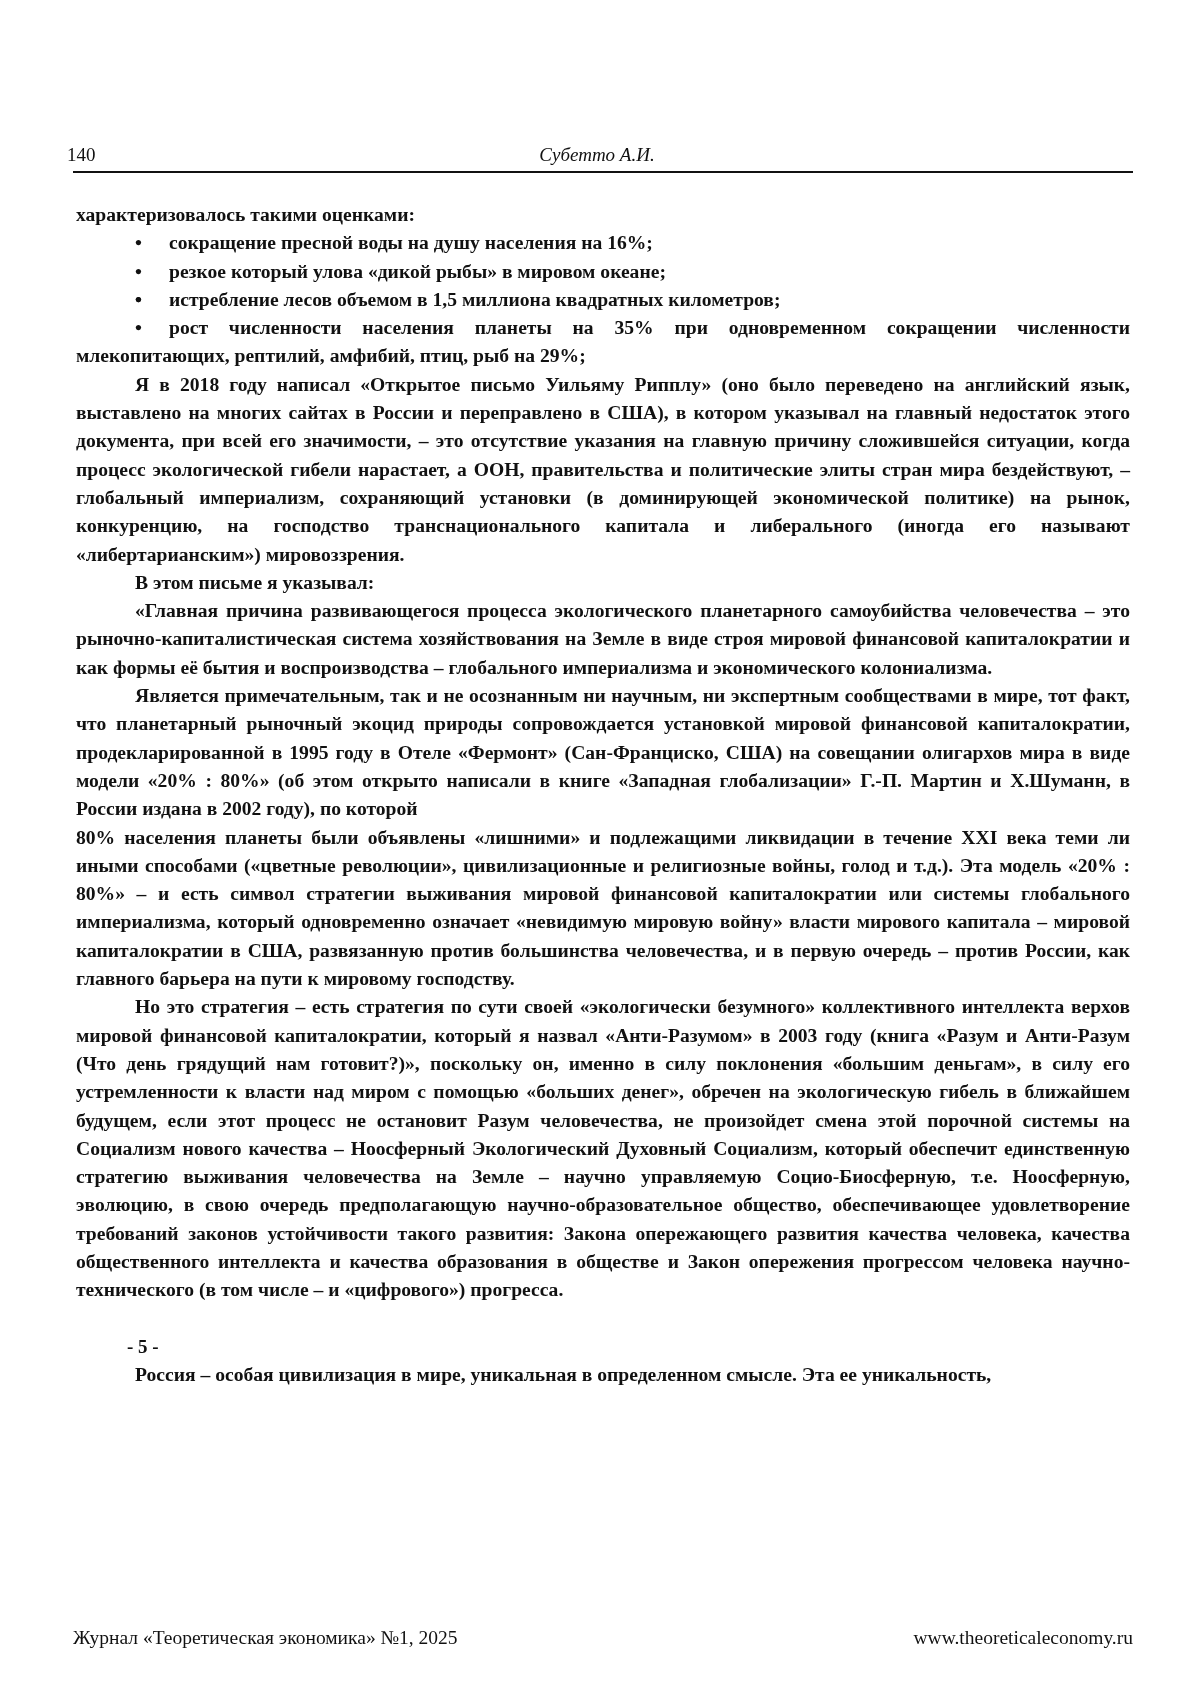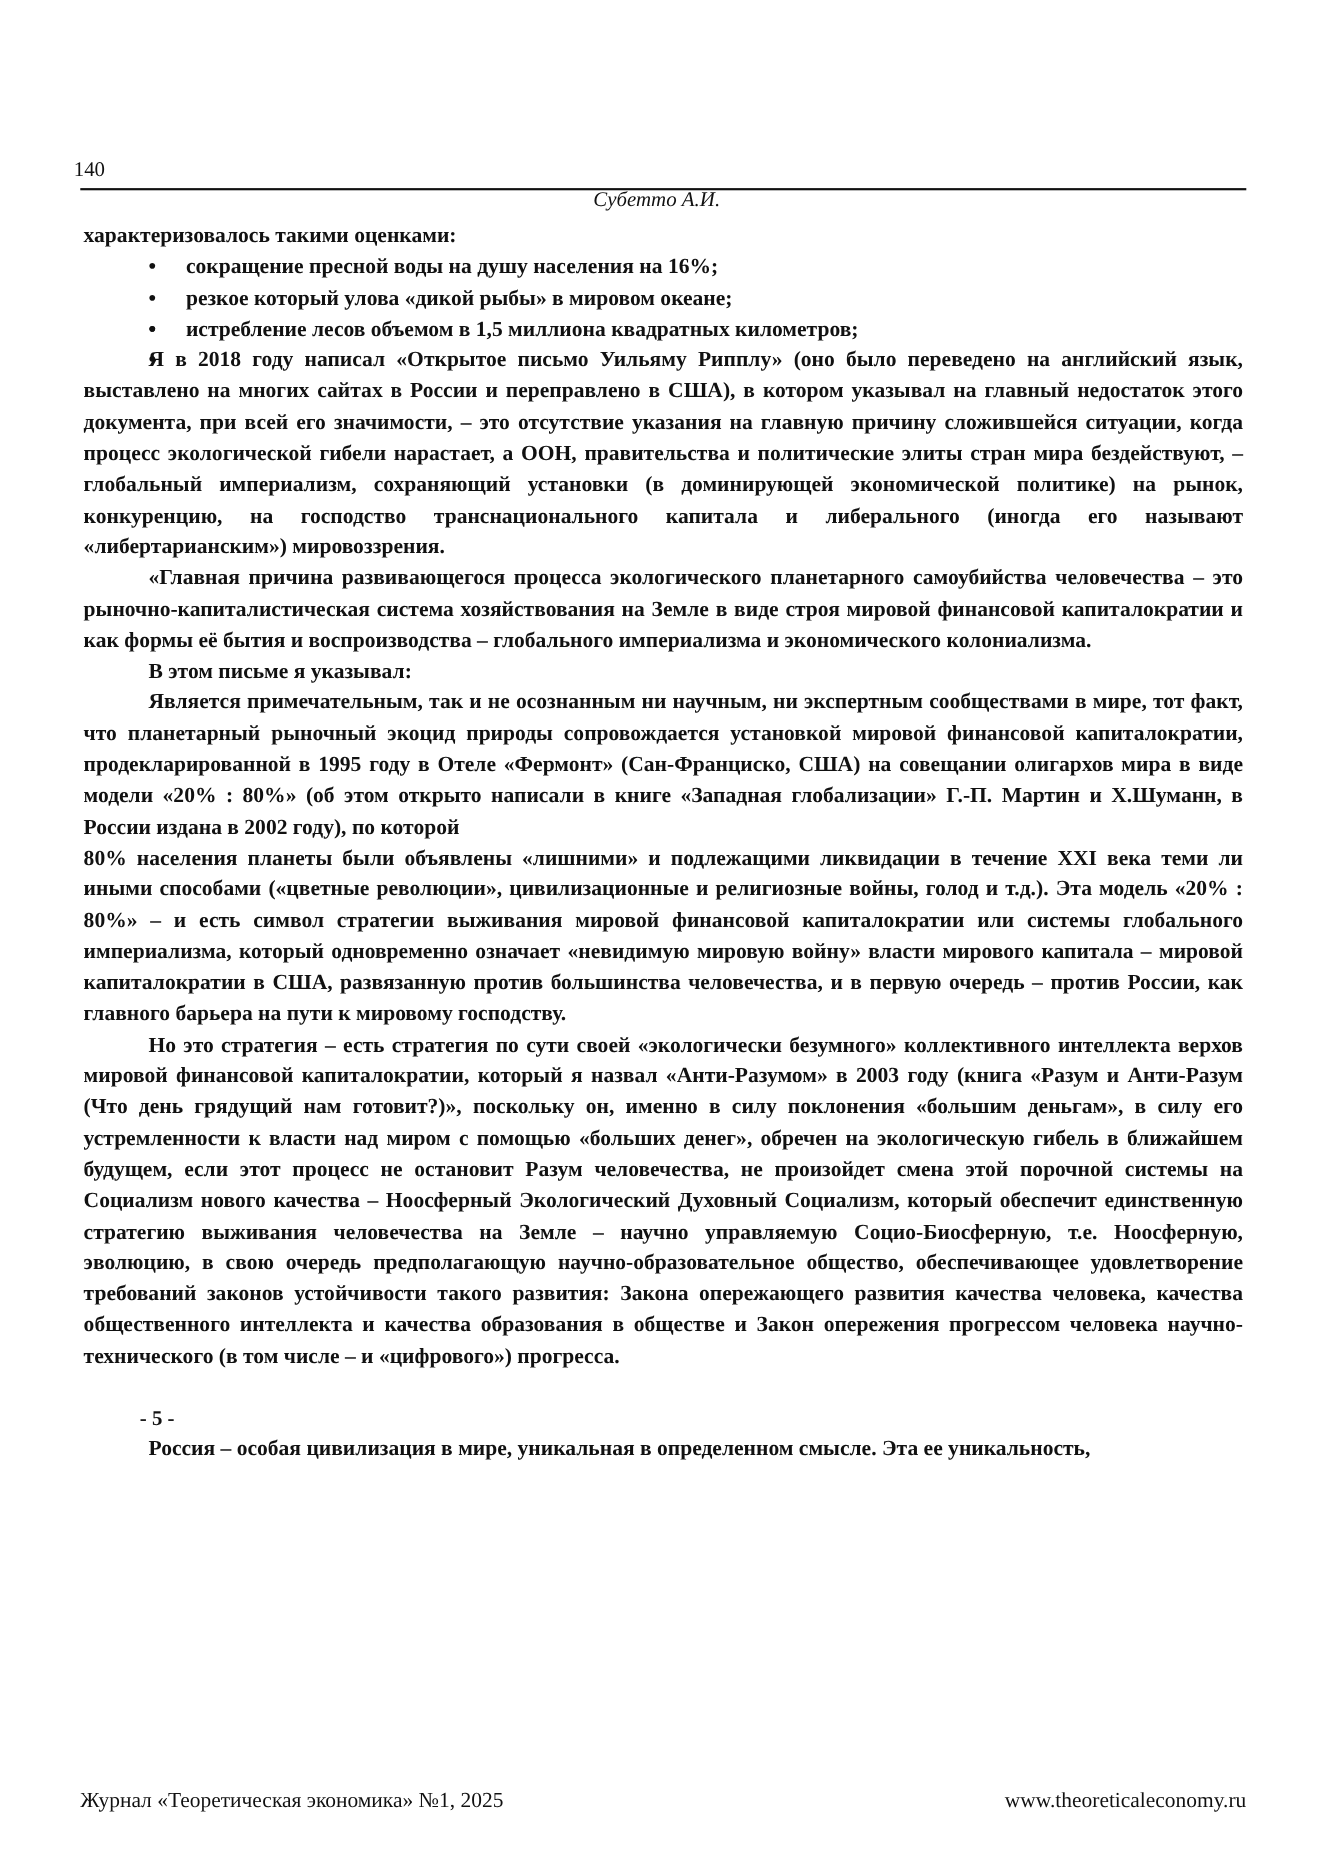--- a/index.html
+++ b/index.html
@@ -1,21 +1,21 @@
 <!DOCTYPE html>
 <html><head>
 <meta charset="utf-8">
 <style>
   html, body { margin: 0; padding: 0; background: #ffffff; }
   body { width: 1200px; height: 1697px; position: relative; overflow: hidden;
          font-family: "Liberation Serif", "DejaVu Serif", serif; color: #111; }
   .header { position: absolute; left: 67px; top: 140px; width: 1060px; height: 34px; text-decoration: underline; }
   .header .page-num { position: absolute; left: 0; top: 4px; font-size: 19px; }
   .header .running-title { position: absolute; left: 0; right: 0; top: 4px; text-align: center;
-         font-size: 19px; font-style: italic; margin-top: 27px; }
+         font-size: 19px; font-style: italic; }
   .header-rule { position: absolute; left: 73px; top: 171px; width: 1060px; height: 2px; background: #111; }
   .body { position: absolute; left: 76px; top: 201px; width: 1054px; font-size: 19.6px; line-height: 28.3px; font-weight: bold; }
   .body p { margin: 0; text-align: justify; }
   .body .indent { text-indent: 59px; }
   .bullets { list-style: none; margin: 0; padding: 0; }
   .bullets li { position: relative; padding-left: 93px; }
   .bullets li .dot { position: absolute; left: 59px; top: 0; }
   .bullets li.wrap { padding-left: 0; text-indent: 93px; }
   .bullets li.wrap .dot { left: 59px; text-indent: 0; }
   .pagemark { margin-top: 28px; padding-left: 51px; font-size: 19px; }
@@ -33,25 +33,25 @@
 </div>
 <div class="header-rule"></div>
 
 <div class="body">
   <p>характеризовалось такими оценками:</p>
   <ul class="bullets">
     <li><span class="dot">•</span><span>сокращение пресной воды на душу населения на 16%;</span></li>
     <li><span class="dot">•</span><span>резкое который улова «дикой рыбы» в мировом океане;</span></li>
     <li><span class="dot">•</span></li>
     <li><span class="dot">•</span><span>истребление лесов объемом в 1,5 миллиона квадратных километров;</span></li>
-    <li class="wrap" style="text-align:justify;"><span class="dot">•</span></li>
+    <li class="wrap" style="text-align:justify;"><span class="dot">•</span><span>рост численности населения планеты на 35% при одновременном сокращении численности млекопитающих, рептилий, амфибий, птиц, рыб на 29%;</span></li>
   </ul>
   <p class="indent">Я в 2018 году написал «Открытое письмо Уильяму Рипплу»  (оно было переведено на английский язык, выставлено на многих сайтах в России и переправлено в США), в котором указывал на главный недостаток этого документа, при всей его значимости, – это отсутствие указания на главную причину сложившейся ситуации, когда процесс экологической гибели нарастает, а ООН, правительства и политические элиты стран мира бездействуют, – глобальный империализм, сохраняющий установки (в доминирующей экономической политике) на рынок, конкуренцию, на господство транснационального капитала и либерального (иногда его называют «либертарианским») мировоззрения.</p>
+  <p class="indent">В этом письме я указывал:</p>
   <p class="indent">«Главная причина развивающегося процесса экологического планетарного самоубийства человечества – это рыночно-капиталистическая система хозяйствования на Земле в виде строя мировой финансовой капиталократии и как формы её бытия и воспроизводства – глобального империализма и экономического колониализма.</p>
-  <p class="indent">В этом письме я указывал:</p>
   <p class="indent">Является примечательным, так и не осознанным ни научным, ни экспертным сообществами в мире, тот факт, что планетарный рыночный экоцид природы сопровождается установкой мировой финансовой капиталократии, продекларированной в 1995 году в Отеле «Фермонт» (Сан-Франциско, США) на совещании олигархов мира в виде модели «20% : 80%» (об этом открыто написали в книге «Западная глобализации» Г.-П. Мартин и Х.Шуманн, в России издана в 2002 году), по которой</p>
   <p> 80% населения планеты были объявлены «лишними» и подлежащими ликвидации в течение XXI века теми ли иными способами («цветные революции», цивилизационные и религиозные войны, голод и т.д.). Эта модель «20% : 80%» – и есть символ стратегии выживания мировой финансовой капиталократии или системы глобального империализма, который одновременно означает «невидимую мировую войну» власти мирового капитала – мировой капиталократии в США, развязанную против большинства человечества, и в первую очередь – против России, как главного барьера на пути к мировому господству.</p>
   <p class="indent">Но это стратегия – есть стратегия по сути своей «экологически безумного» коллективного интеллекта верхов мировой финансовой капиталократии, который я назвал «Анти-Разумом» в 2003 году (книга «Разум и Анти-Разум (Что день грядущий нам готовит?)», поскольку он, именно в силу поклонения «большим деньгам», в силу его устремленности к власти над миром с помощью «больших денег», обречен на экологическую гибель в ближайшем будущем, если этот процесс не остановит Разум человечества, не произойдет смена этой порочной системы на Социализм нового качества – Ноосферный Экологический Духовный Социализм, который обеспечит единственную стратегию выживания человечества на Земле – научно управляемую Социо-Биосферную, т.е. Ноосферную, эволюцию, в свою очередь предполагающую научно-образовательное общество, обеспечивающее удовлетворение требований законов устойчивости такого развития: Закона опережающего развития качества человека, качества общественного интеллекта и качества образования в обществе и Закон опережения прогрессом человека научно-технического (в том числе – и «цифрового») прогресса.</p>
   <div class="pagemark">- 5 -</div>
   <p class="last-line">Россия – особая цивилизация в мире, уникальная в определенном смысле. Эта ее уникальность,</p>
 </div>
 
 <div class="footer">
   <span class="journal">Журнал «Теоретическая экономика» №1, 2025</span>
   <span class="site">www.theoreticaleconomy.ru</span>

